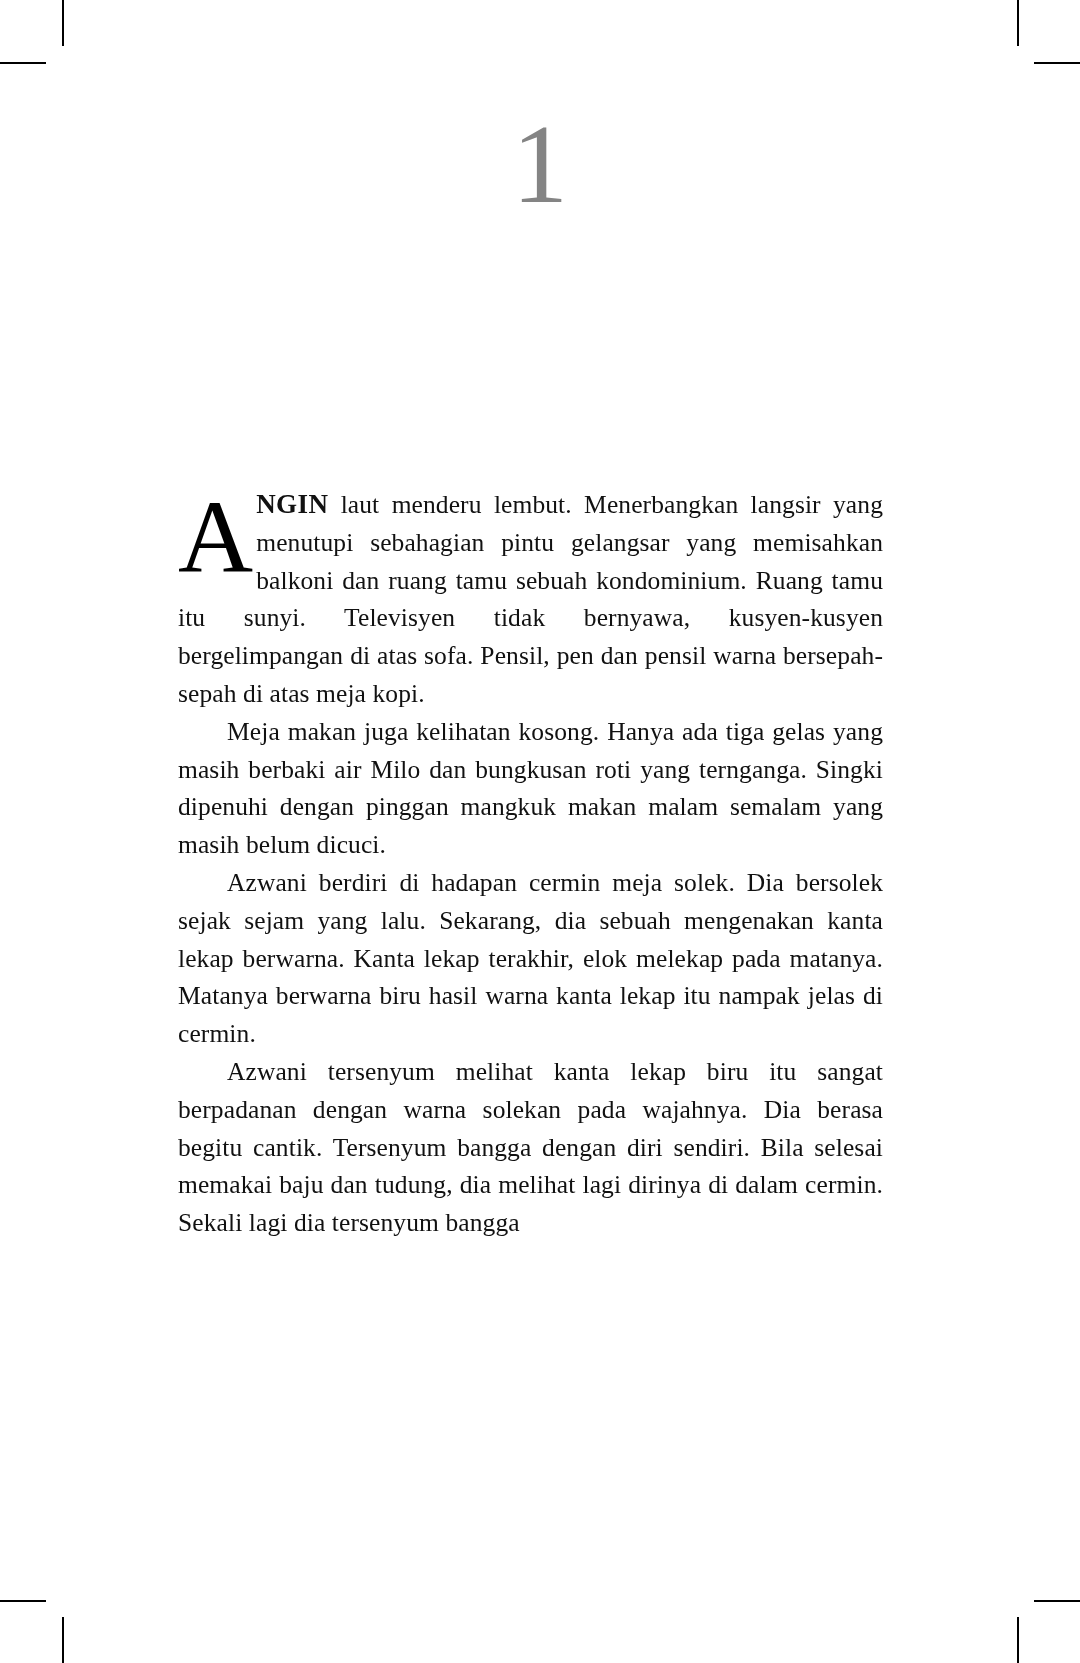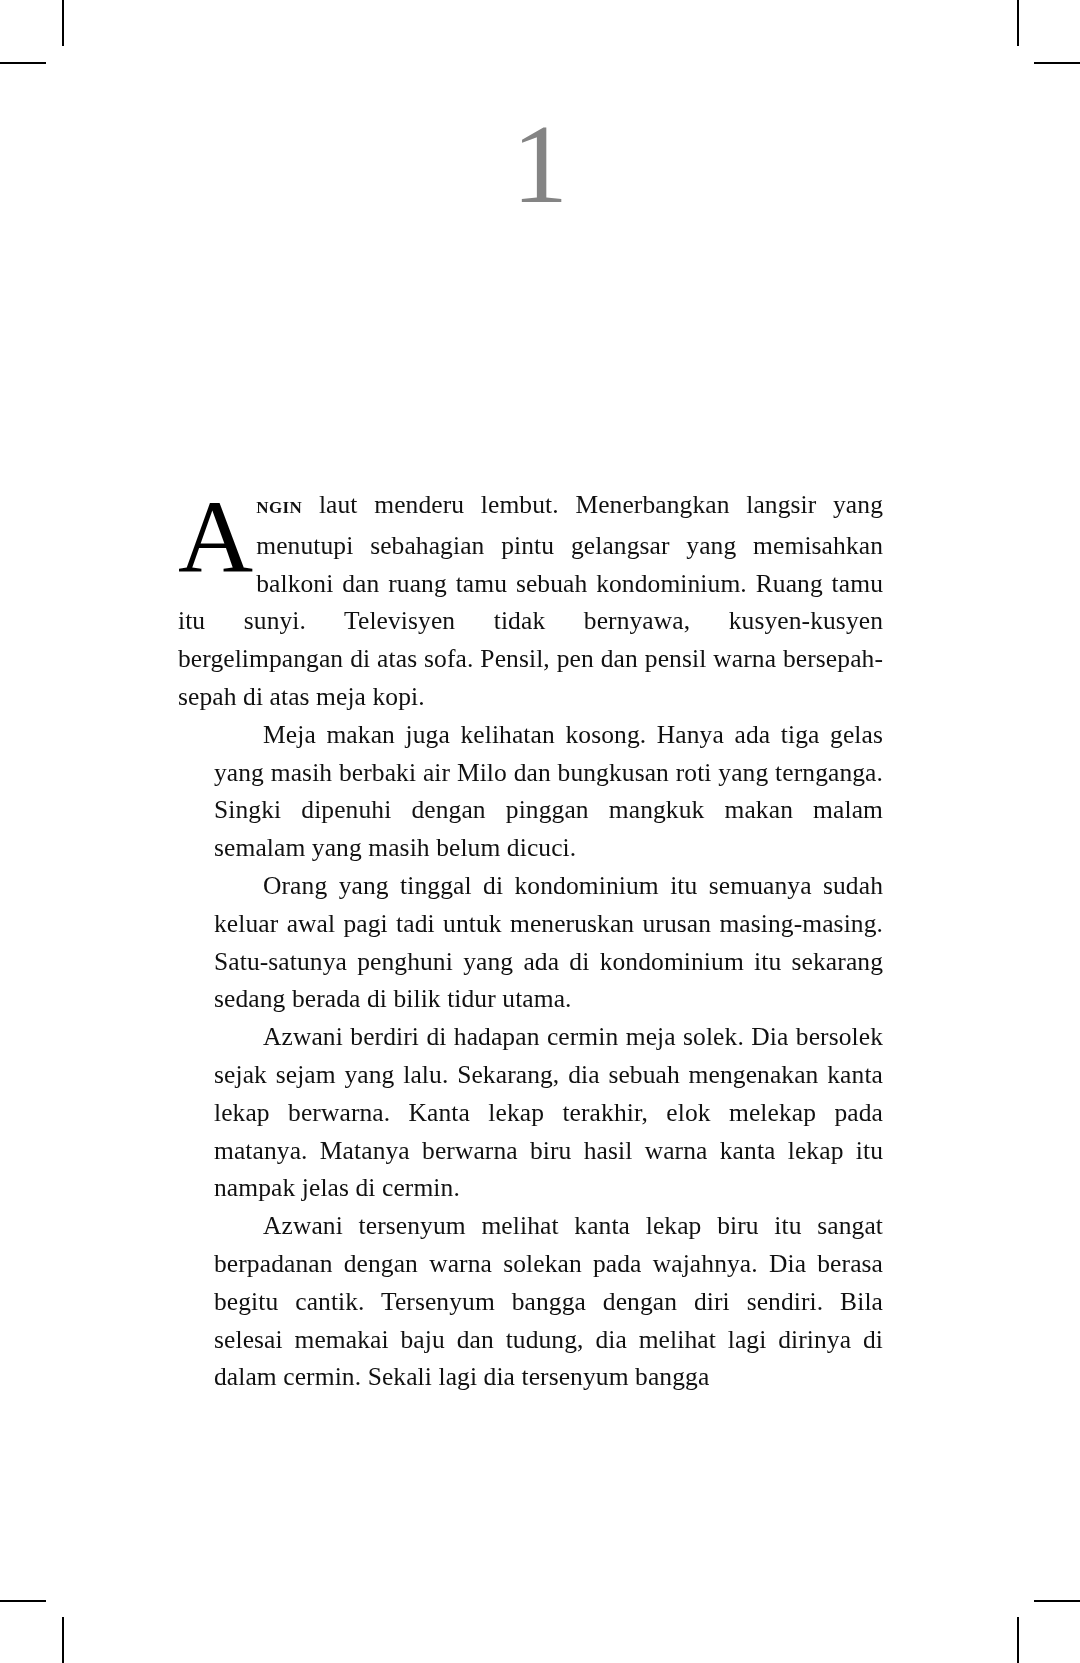--- a/index.html
+++ b/index.html
@@ -57,36 +57,36 @@
 
   .para {
     margin: 0;
     font-size: 25.5px;
     line-height: 37.8px;
     text-align: justify;
     text-justify: inter-word;
     color: #111111;
     letter-spacing: 0.1px;
   }
-  .para + .para { text-indent: 49px; margin-left: 36px; }
+  .para + .para { text-indent: 49px; }
 
   
   .dropcap {
     float: left;
     font-size: 104px;
     line-height: 0.86;
     padding: 6px 2px 0 0;
     margin: 0 1px 0 0;
     color: #000000;
     font-weight: 400;
     font-family: "Liberation Serif", "DejaVu Serif", serif;
   }
   .smallcaps {
     font-weight: 700;
-    font-size: 17px;
+    font-size: 27px;
     letter-spacing: 0.4px;
   }
   .first-para {
     text-indent: 0;
   }
 </style>
 </head>
 <body>
 
 <div class="page">
@@ -101,21 +101,20 @@
   <div class="crop crop-h cm-br-h"></div>
 
   <div class="chapter-number">1</div>
 
   <div class="text-block">
 
     <p class="para first-para"><span class="dropcap">A</span><span class="smallcaps">NGIN</span><span> laut menderu lembut. Menerbangkan langsir yang menutupi sebahagian pintu gelangsar yang memisahkan balkoni dan ruang tamu sebuah kondominium. Ruang tamu itu sunyi. Televisyen tidak bernyawa, kusyen-kusyen bergelimpangan di atas sofa. Pensil, pen dan pensil warna bersepah-sepah di atas meja kopi.</span></p>
 
     <p class="para">Meja makan juga kelihatan kosong. Hanya ada tiga gelas yang masih berbaki air Milo dan bungkusan roti yang ternganga. Singki dipenuhi dengan pinggan mangkuk makan malam semalam yang masih belum dicuci.</p>
 
-    <p class="para">Orang yang tinggal di kondominium itu semuanya sudah keluar awal pagi tadi untuk meneruskan urusan masing-masing. Satu-satunya penghuni yang ada di kondominium itu sekarang sedang berada di bilik tidur utama.</p>
 
     <p class="para">Azwani berdiri di hadapan cermin meja solek. Dia bersolek sejak sejam yang lalu. Sekarang, dia sebuah mengenakan kanta lekap berwarna. Kanta lekap terakhir, elok melekap pada matanya. Matanya berwarna biru hasil warna kanta lekap itu nampak jelas di cermin.</p>
 
     <p class="para">Azwani tersenyum melihat kanta lekap biru itu sangat berpadanan dengan warna solekan pada wajahnya. Dia berasa begitu cantik. Tersenyum bangga dengan diri sendiri. Bila selesai memakai baju dan tudung, dia melihat lagi dirinya di dalam cermin. Sekali lagi dia tersenyum bangga</p>
 
   </div>
 
 </div>
 
 </body></html>

